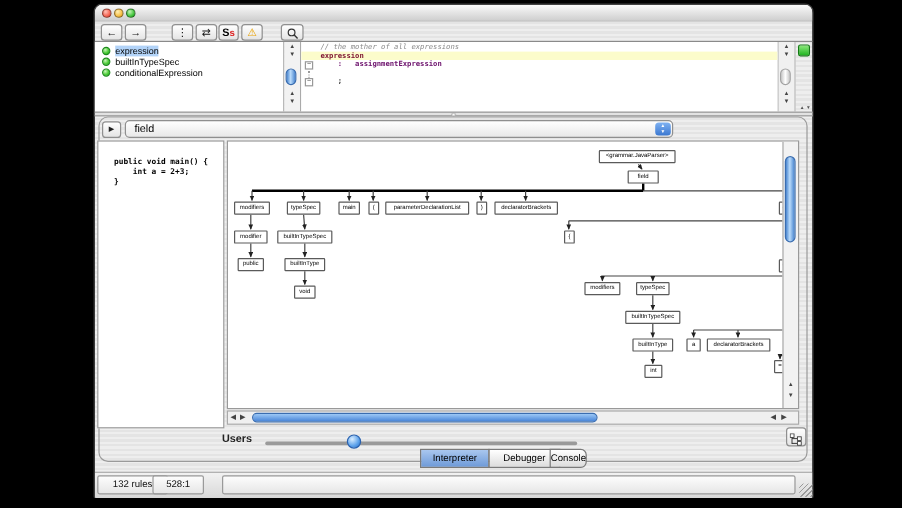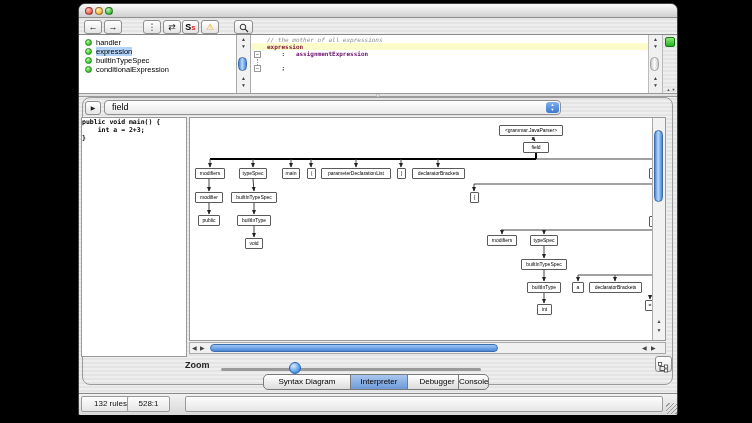--- a/index.html
+++ b/index.html
@@ -66,21 +66,21 @@
   .panel{position:absolute;left:3px;top:93px;width:591px;height:288px;border:1px solid #9a9a9a;border-radius:8px;}
   .playbtn{position:absolute;left:6px;top:97px;width:16px;height:14px;background:linear-gradient(#fff,#e4e4e4);
     border:1px solid #8f8f8f;border-radius:3px;font-size:6px;line-height:12px;text-align:center;color:#222;}
   .combo{position:absolute;left:25px;top:96px;width:457px;height:15px;background:linear-gradient(#ffffff,#e8e8e8);
     border:1px solid #8f8f8f;border-radius:4px;font-size:9px;line-height:13px;padding-left:7px;color:#000;}
   .stepper{position:absolute;right:1px;top:1px;width:13px;height:11px;border-radius:3px;
     background:linear-gradient(#7fb2f2,#3a77d0);color:#fff;text-align:center;}
   .stepper div{font-size:4px;line-height:5px;}
 
   .inputarea{position:absolute;left:2px;top:113px;width:106px;height:240px;background:#fff;border:1px solid #999;
-    font-family:"DejaVu Sans Mono",monospace;font-weight:bold;font-size:6.5px;line-height:8px;white-space:pre;padding:0;color:#000;overflow:hidden;}
+    font-family:"DejaVu Sans Mono",monospace;font-weight:bold;font-size:6.5px;line-height:8px;white-space:pre;padding:13px;color:#000;overflow:hidden;}
 
   
   .treepanel{position:absolute;left:110px;top:113px;width:477px;height:224px;background:#fff;border:1px solid #999;overflow:hidden;}
   .treecanvas{position:absolute;left:0;top:0;width:477px;height:224px;}
   .treecanvas svg{position:absolute;left:0;top:0;}
   .tnode{position:absolute;height:11px;background:#fff;border:1px solid #5a5a5a;border-radius:1px;
     font-size:5px;line-height:9px;text-align:center;overflow:hidden;white-space:nowrap;color:#000;z-index:2;}
   .tnode.clip{text-align:left;padding-left:2px;}
   .tvscroll{position:absolute;right:0;top:0;width:13px;height:224px;background:#f2f2f2;border-left:1px solid #aaa;z-index:5;}
 
@@ -131,21 +131,20 @@
     <div class="tbtn" style="left:122px;width:18px;"><span class="warn">⚠</span></div>
     <div class="tbtn" style="left:155px;width:19px;padding-top:2px;">
       <svg width="10" height="10">
           <circle cx="4" cy="4" r="2.8" fill="none" stroke="#333" stroke-width="1"></circle>
           <line x1="6.2" y1="6.2" x2="9" y2="9" stroke="#333" stroke-width="1.2"></line>
         </svg>
     </div>
   </div>
 
   <div class="rulelist">
-    <div class="rule-item"><span class="rule-ic"></span><span class="rlbl">handler</span></div>
     <div class="rule-item sel"><span class="rule-ic"></span><span class="rlbl">expression</span></div>
     <div class="rule-item"><span class="rule-ic"></span><span class="rlbl">builtInTypeSpec</span></div>
     <div class="rule-item"><span class="rule-ic"></span><span class="rlbl">conditionalExpression</span></div>
   </div>
 
   <div class="vscroll" style="left:158px;top:31px;width:14px;height:58px;border-right:1px solid #aaa;">
     <div class="sb-ar" style="top:1px;">▲</div>
     <div class="sb-ar" style="top:8px;">▼</div>
     <div class="aqua-v" style="top:22px;height:14px;"></div>
     <div class="sb-ar" style="top:40px;">▲</div>
@@ -272,33 +271,32 @@
   </div>
 
   <div class="hscroll">
     <div class="h-ar" style="left:2px;">◀</div>
     <div class="h-ar" style="left:10px;">▶</div>
     <div class="aqua-h" style="left:20px;width:288px;"></div>
     <div class="h-ar" style="left:452px;">◀</div>
     <div class="h-ar" style="left:461px;">▶</div>
   </div>
 
-  <div class="zoomlabel">Zoom</div>
+  <div class="zoomlabel">Users</div>
   <div class="slidertrack"></div>
   <div class="sliderthumb"></div>
   <div class="treebtn">
     <svg width="11" height="11">
       <path d="M2,3 V9 M2,4.5 H6.5 M2,8.5 H6.5" stroke="#333" stroke-width="0.8" fill="none"></path>
       <rect x="0.5" y="0.5" width="3.2" height="3" fill="#fff" stroke="#333" stroke-width="0.7"></rect>
       <rect x="6.5" y="3" width="3.2" height="3" fill="#fff" stroke="#333" stroke-width="0.7"></rect>
       <rect x="6.5" y="7" width="3.2" height="3" fill="#fff" stroke="#333" stroke-width="0.7"></rect>
     </svg>
   </div>
 
-  <div class="seg first" style="left:184px;width:88px;">Syntax Diagram</div>
   <div class="seg sel" style="left:271px;width:58px;">Interpreter</div>
   <div class="seg" style="left:328px;width:60px;">Debugger</div>
   <div class="seg last" style="left:379px;width:31px;">Console</div>
 
   <div class="statusbar">
     <div class="scell" style="left:2px;width:59px;">132 rules</div>
     <div class="scell" style="left:48px;width:43px;">528:1</div>
     <div class="scell" style="left:106px;width:478px;"></div>
     <div class="grip"></div>
   </div>

